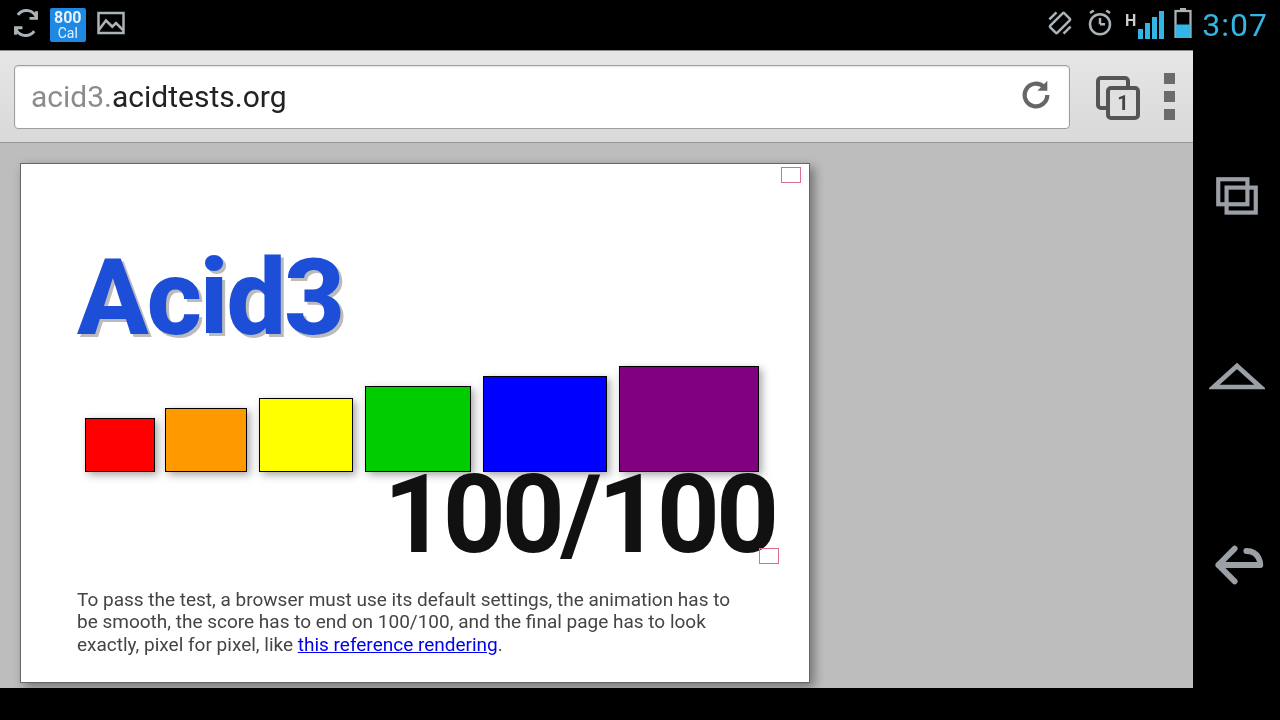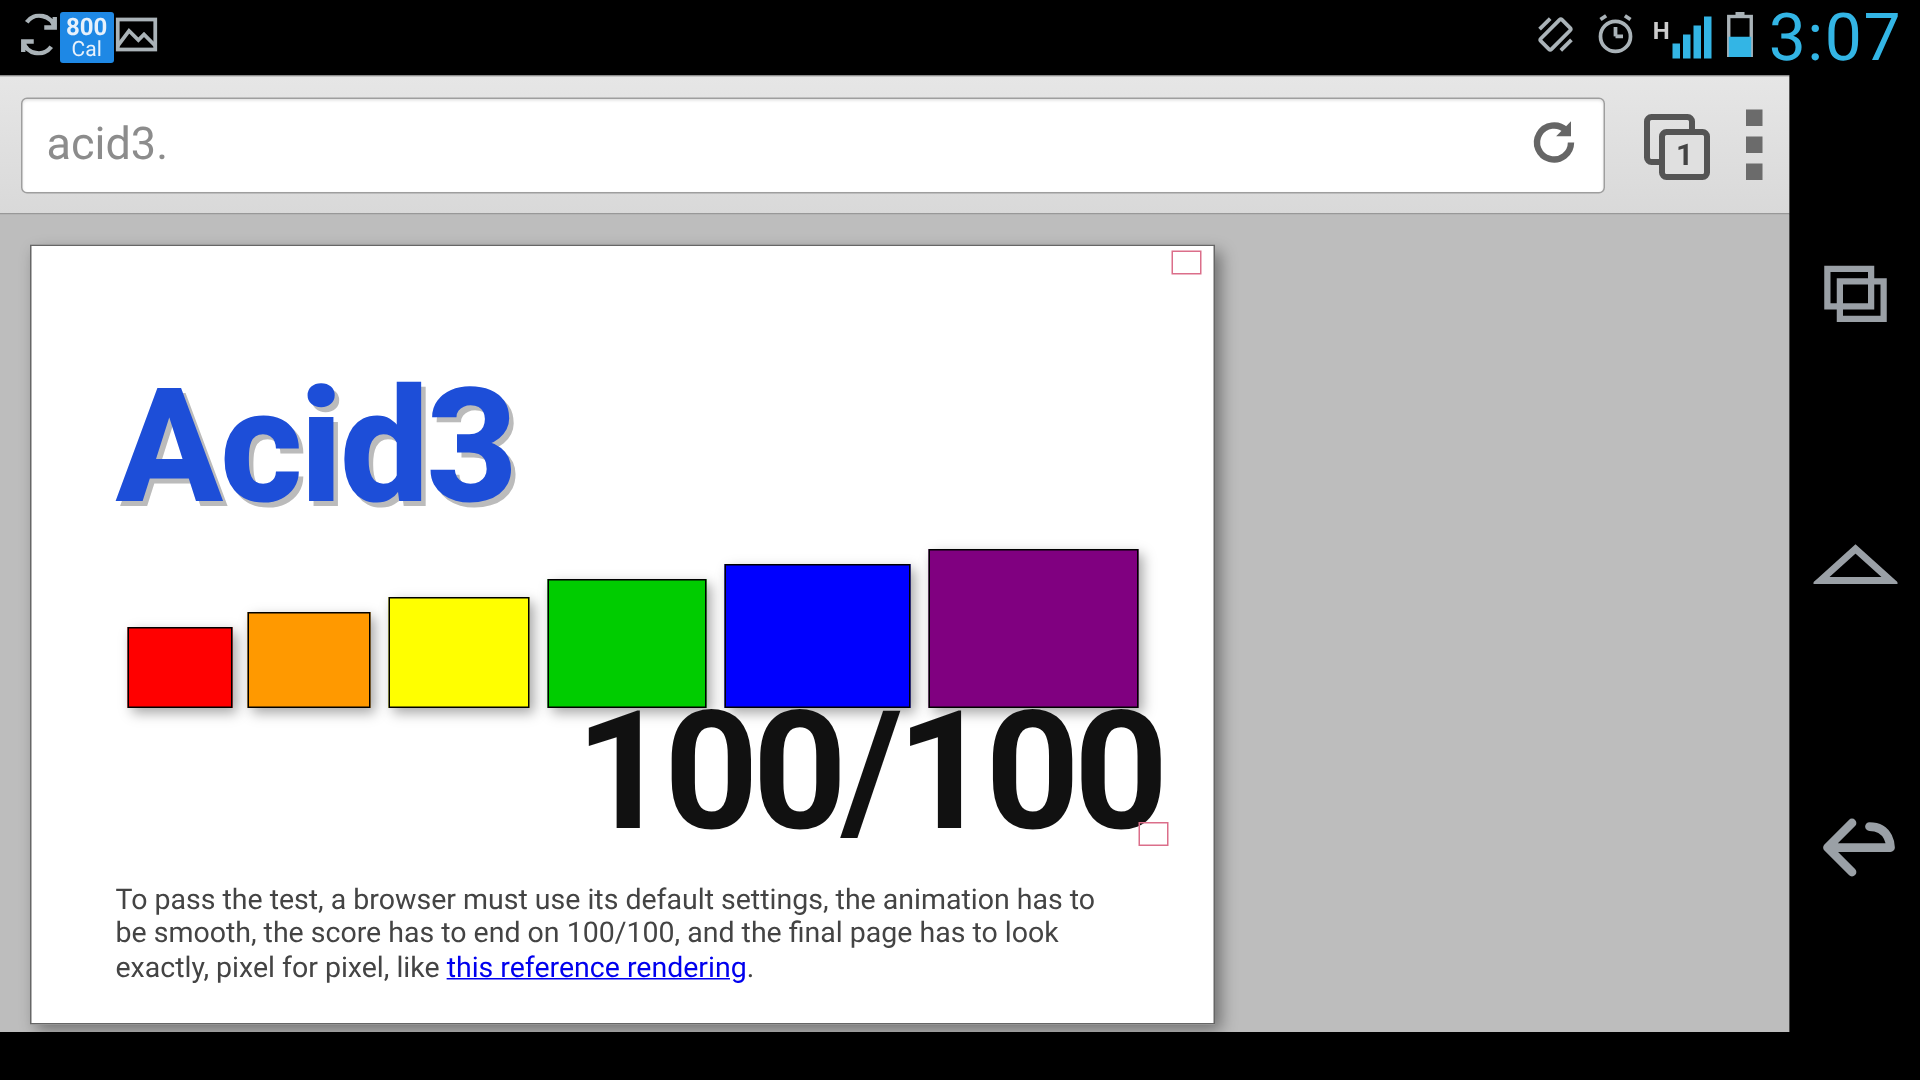--- a/index.html
+++ b/index.html
@@ -1,22 +1,22 @@
 <!DOCTYPE html>
 <html><head>
 <meta charset="utf-8">
 <style>
 *{margin:0;padding:0;box-sizing:border-box;font-family:Roboto,Arial,sans-serif}
 body{width:1280px;height:720px;background:#000;overflow:hidden;position:relative}
 
 
 .statusbar{height:50px;display:flex;align-items:center;padding:0 12px;color:#b8d1e0}
-.statusbar .left{display:flex;align-items:center;}
+.statusbar .left{display:flex;align-items:center;gap:10px}
 .statusbar .right{margin-left:auto;display:flex;align-items:center;gap:10px}
-.statusbar .clock{color:#33b5e5;font-size:44px;letter-spacing:1px}
+.statusbar .clock{color:#33b5e5;font-size:32px;letter-spacing:1px}
 .cal-badge{background:#1e88e5;color:#e8f1fb;font-size:14px;line-height:1;padding:2px 4px;border-radius:2px;text-align:center}
 .cal-badge .num{font-weight:700;font-size:16px}
 .ico{color:#aab3b8}
 
 
 .browser{position:absolute;left:0;top:50px;width:1193px;height:638px;background:#bdbdbd;border-top:1px solid #8b8b8b}
 .toolbar{height:92px;background:linear-gradient(#e6e6e6,#d9d9d9);border-bottom:1px solid #989898;display:flex;align-items:center;padding:0 14px;gap:26px}
 .urlbox{flex:1;height:64px;background:#fff;border:1px solid #9e9e9e;border-radius:4px;display:flex;align-items:center;padding:0 16px;box-shadow:inset 0 1px 2px rgba(0,0,0,.12)}
 .urlbox .sub{color:#8c8c8c;font-size:30px}
 .urlbox .dom{color:#222;font-size:30px}
@@ -110,20 +110,21 @@
         </svg>
     </span>
     <span class="clock">3:07</span>
   </div>
 </div>
 
 <div class="browser">
   <div class="toolbar">
     <div class="urlbox">
       <span class="sub">acid3.</span>
+        <span class="dom">acidtests.org</span>
       <span class="reload">
         <svg width="34" height="34" viewBox="0 0 24 24">
             <path fill="none" stroke="#666" stroke-width="3" d="M20 12a8 8 0 1 1-2.34-5.66"></path>
             <polygon points="20,2 20,9 13,9" fill="#666"></polygon>
           </svg>
       </span>
     </div>
     <div class="tabcount">
       <div class="back"></div>
       <div class="front">1</div>

